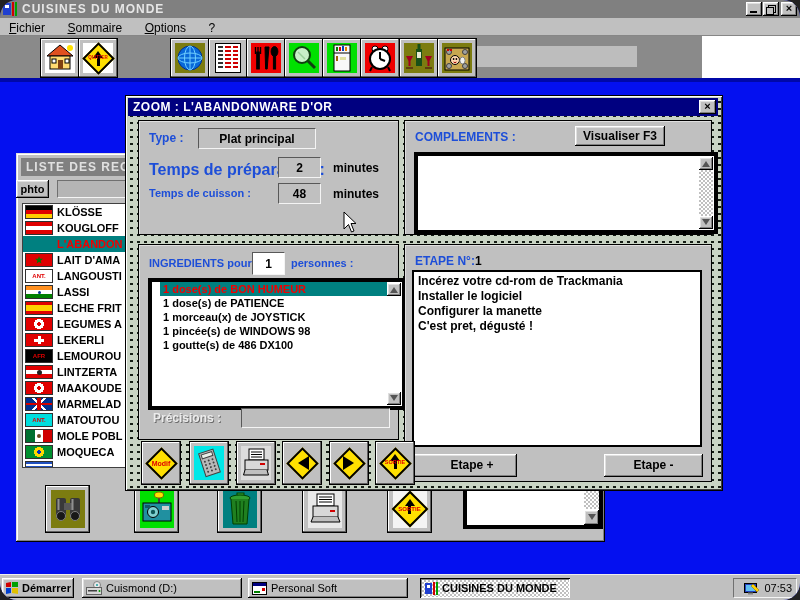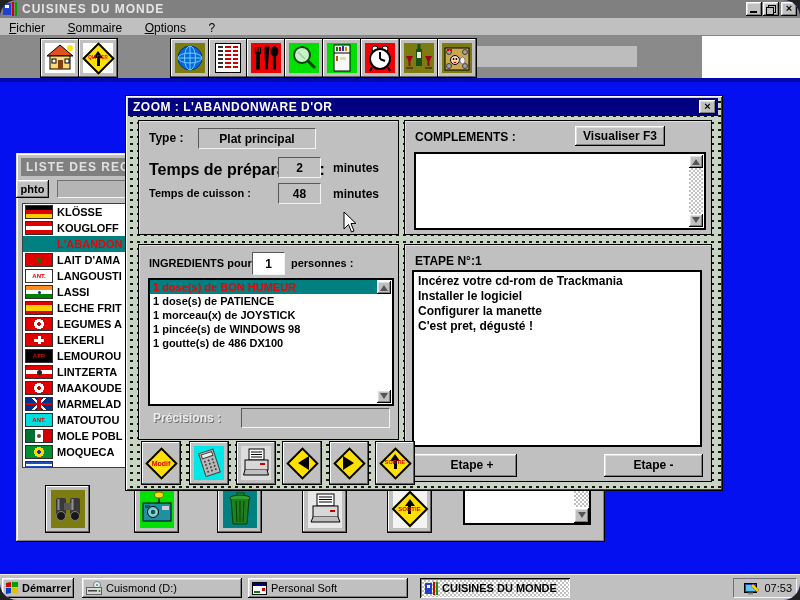--- a/index.html
+++ b/index.html
@@ -7,22 +7,22 @@
     font-family:"Liberation Sans",sans-serif;background:#0410f0;cursor:default;border-radius:17px;}
   .abs{position:absolute;}
   
   .btn95{background:#c0c0c0;box-shadow:inset -1px -1px 0 #000,inset 1px 1px 0 #fff,inset -2px -2px 0 #808080,inset 2px 2px 0 #dfdfdf;}
   .btn95.pressed{box-shadow:inset 1px 1px 0 #000,inset -1px -1px 0 #fff,inset 2px 2px 0 #808080;}
   .win{background:#c0c0c0;box-shadow:inset -1px -1px 0 #000,inset 1px 1px 0 #dfdfdf,inset -2px -2px 0 #808080,inset 2px 2px 0 #fff;}
   .iconbtn{background:#c0c0c0;border:1px solid #000;box-shadow:inset -1px -1px 0 #606060,inset 1px 1px 0 #fff;display:flex;align-items:center;justify-content:center;}
   .fld{background:#c0c0c0;border:1px solid;border-color:#585858 #f4f4f4 #f4f4f4 #585858;
     font-weight:bold;font-size:12px;color:#000;display:flex;align-items:center;justify-content:center;}
   .sunk{border:1px solid;border-color:#707070 #f4f4f4 #f4f4f4 #707070;}
-  .wbox{background:#fff;border:2px solid #000000;}
-  .redlbl{color:#000000;font-weight:bold;white-space:nowrap;}
+  .wbox{background:#fff;border:4px solid #000000;padding-left:8px;}
+  .redlbl{color:#1d4ed8;font-weight:bold;white-space:nowrap;}
   
   .tex{background-color:#c9d4c4;background-image:
     repeating-linear-gradient(90deg,#c9d4c4 0 4px,rgba(201,212,196,0) 4px 7px),
     repeating-linear-gradient(180deg,rgba(0,0,0,0) 0 5px,#141c14 5px 7px);}
   .dither{background:#fff;background-image:conic-gradient(#c0c0c0 25%,transparent 0 50%,#c0c0c0 0 75%,transparent 0);background-size:4px 4px;}
   
   .tri{width:0;height:0;display:block;}
   .tri-up{border:4px solid transparent;border-bottom:6px solid #555;margin-top:-3px;}
   .tri-dn{border:4px solid transparent;border-top:6px solid #555;margin-bottom:-3px;}
   .tri-l{border:7px solid transparent;border-right:11px solid #000;margin-left:-5px;}

